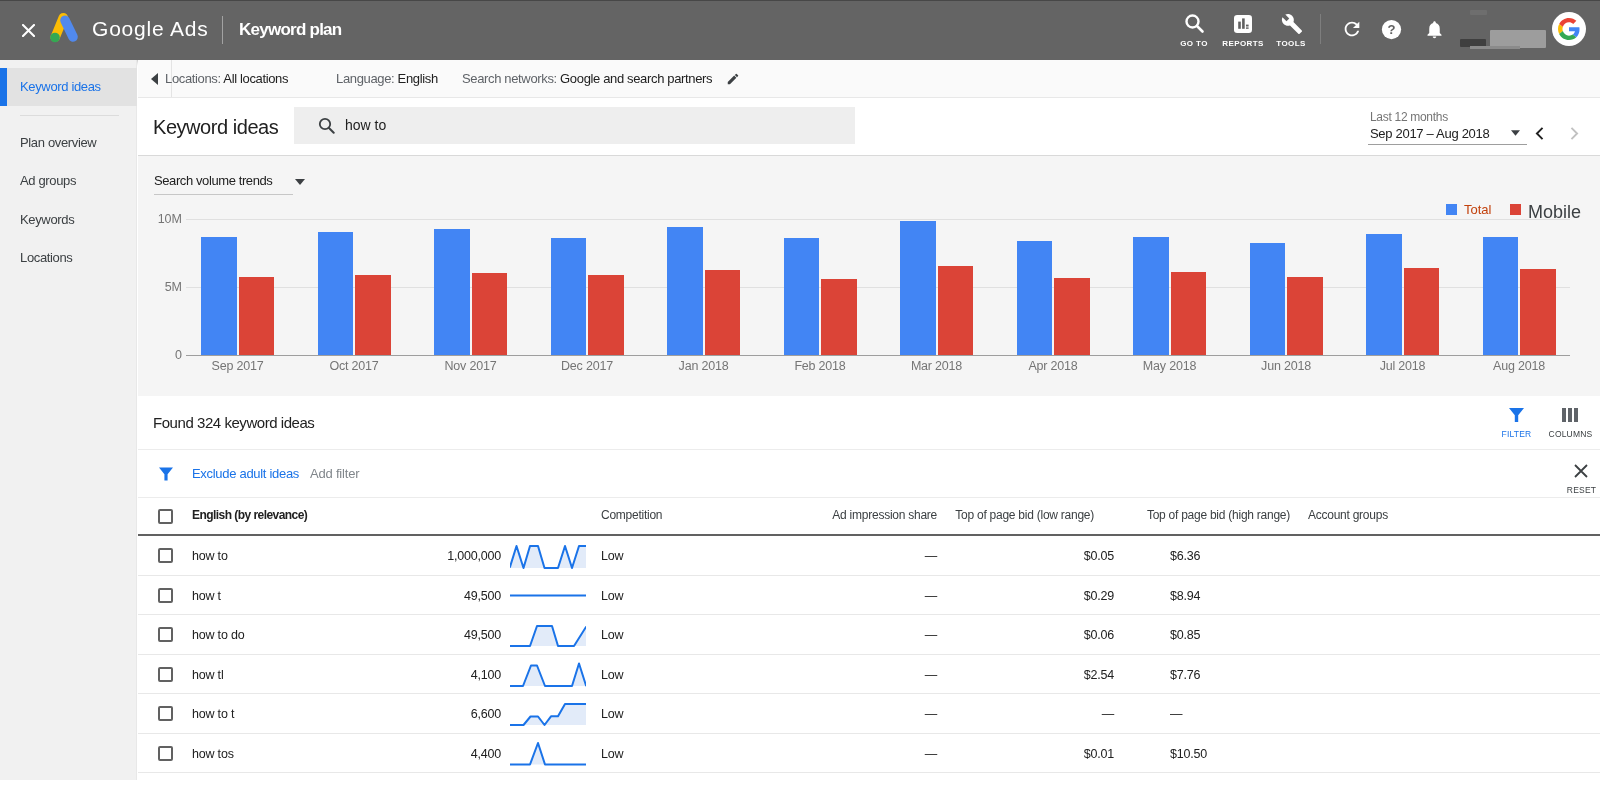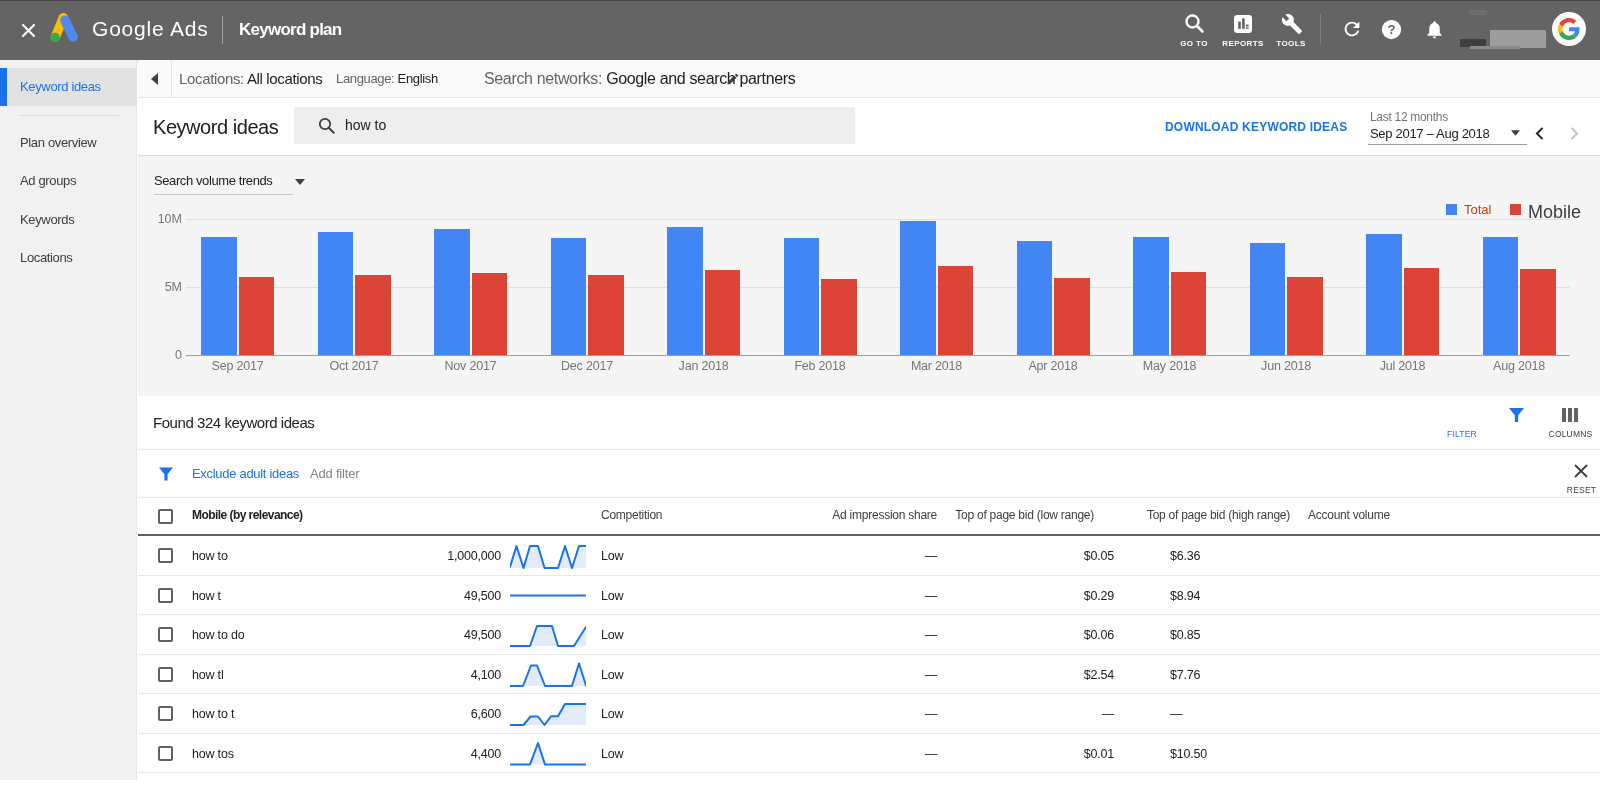--- a/index.html
+++ b/index.html
@@ -124,44 +124,43 @@
   <div class="side-item" style="top:113px">Ad groups</div>
   <div class="side-item" style="top:152px">Keywords</div>
   <div class="side-item" style="top:190px">Locations</div>
 </div>
 
 <div id="subhead">
   <svg class="abs" style="left:12px;top:13px" width="9" height="12" viewBox="0 0 9 12">
     <path d="M8 0 L1 6 L8 12 Z" fill="#3c4043"></path>
   </svg>
   <div class="abs" style="left:33px;top:0;width:1px;height:37px;background:#e4e4e4"></div>
-  <div class="abs" style="left:41px;top:0;line-height:37px;font-size:15px;letter-spacing:-0.35px">
+  <div class="abs" style="left:27px;top:0;line-height:37px;font-size:13px;letter-spacing:-0.35px">
     <span class="sh-lbl">Locations:</span> <span class="sh-val">All locations</span>
   </div>
   <div class="abs" style="left:198px;top:0;line-height:37px;font-size:13px;letter-spacing:-0.35px">
     <span class="sh-lbl">Language:</span> <span class="sh-val">English</span>
   </div>
-  <div class="abs" style="left:346px;top:0;line-height:37px;font-size:16px;letter-spacing:-0.35px">
+  <div class="abs" style="left:324px;top:0;line-height:37px;font-size:13px;letter-spacing:-0.35px">
     <span class="sh-lbl">Search networks:</span> <span class="sh-val">Google and search partners</span>
   </div>
   <svg class="abs" style="left:588px;top:12px" width="14" height="14" viewBox="0 0 24 24">
     <path fill="#3c4043" d="M3 17.25V21h3.75L17.81 9.94l-3.75-3.75L3 17.25zM20.71 7.04c.39-.39.39-1.02 0-1.41l-2.34-2.34a.9959.9959 0 0 0-1.41 0l-1.83 1.83 3.75 3.75 1.83-1.83z"></path>
   </svg>
 </div>
 
 <div id="header">
   <div class="abs" style="left:15px;top:17px;font-size:20px;letter-spacing:-0.45px;color:#212121">Keyword ideas</div>
   <div id="searchbox">
     <svg class="abs" style="left:24px;top:10px" width="17" height="17" viewBox="0 0 17 17">
       <circle cx="7" cy="7" r="5.2" fill="none" stroke="#3c4043" stroke-width="1.8"></circle>
       <line x1="11" y1="11" x2="15.7" y2="15.7" stroke="#3c4043" stroke-width="2" stroke-linecap="round"></line>
     </svg>
     <div class="abs" style="left:51px;top:0;line-height:37px;font-size:14px;color:#212121">how to</div>
   </div>
-  <div class="abs" style="left:1027px;top:0;line-height:57px;font-size:12px;font-weight:bold;color:#1a73e8;letter-spacing:.2px">DOWNLOAD KEYWORD IDEAS</div>
   <div class="abs" style="left:1232px;top:11px;font-size:12px;letter-spacing:-0.3px;color:#757575">Last 12 months</div>
   <div class="abs" style="left:1232px;top:27px;font-size:13px;letter-spacing:-0.3px;color:#212121">Sep 2017 – Aug 2018</div>
   <svg class="abs" style="left:1373px;top:31px" width="9" height="6" viewBox="0 0 10 6">
         <path d="M0 0 L10 0 L5 6 Z" fill="#3c4043"></path>
       </svg>
   <div class="abs" style="left:1230px;top:45px;width:159px;height:1px;background:#9e9e9e"></div>
   <svg class="abs" style="left:1397px;top:28px" width="9" height="13" viewBox="0 0 10 15">
         <path d="M8.5 1 L2 7.5 L8.5 14" fill="none" stroke="#212121" stroke-width="2.2"></path>
       </svg>
   <svg class="abs" style="left:1432px;top:28px" width="9" height="13" viewBox="0 0 10 15">
@@ -222,47 +221,47 @@
   <div class="bar-b" style="left:1344.5px;top:80px;width:35.5px;height:118px"></div>
   <div class="bar-r" style="left:1382.0px;top:112px;width:35.5px;height:86px"></div>
   <div class="mlabel" style="left:1323.0px;top:202px">Aug 2018</div>
 </div>
 
 <div id="found">
   <div class="abs" style="left:15px;top:0;line-height:53px;font-size:15px;letter-spacing:-0.45px;color:#212121">Found 324 keyword ideas</div>
   <svg class="abs" style="left:1371px;top:12px" width="15" height="14" viewBox="0 0 15 14">
     <path d="M0 0 H15 L9.2 7.2 V14 H5.8 V7.2 Z" fill="#1a73e8"></path>
   </svg>
-  <div class="abs" style="left:1309px;top:33px;width:55px;text-align:left;font-size:8.5px;color:#1a73e8;letter-spacing:.2px">FILTER</div>
+  <div class="abs" style="left:1351px;top:33px;width:55px;text-align:center;font-size:8.5px;color:#1a73e8;letter-spacing:.2px">FILTER</div>
   <svg class="abs" style="left:1424px;top:12px" width="16" height="14" viewBox="0 0 16 14">
     <rect x="0" y="0" width="4" height="14" fill="#5f6368"></rect>
     <rect x="6" y="0" width="4" height="14" fill="#5f6368"></rect>
     <rect x="12" y="0" width="4" height="14" fill="#5f6368"></rect>
   </svg>
   <div class="abs" style="left:1405px;top:33px;width:55px;text-align:center;font-size:8.5px;color:#3c4043;letter-spacing:.2px">COLUMNS</div>
 </div>
 <div id="filterrow">
   <svg class="abs" style="left:21px;top:16px" width="14" height="14" viewBox="0 0 15 14">
     <path d="M0 0 H15 L9.2 7.2 V14 H5.8 V7.2 Z" fill="#1a73e8"></path>
   </svg>
   <div class="abs" style="left:54px;top:0;line-height:46px;font-size:13px;letter-spacing:-0.3px;color:#1a73e8">Exclude adult ideas</div>
   <div class="abs" style="left:172px;top:0;line-height:46px;font-size:13px;letter-spacing:-0.2px;color:#80868b">Add filter</div>
   <svg class="abs" style="left:1436px;top:13px" width="14" height="14" viewBox="0 0 14 14">
     <path d="M1 1 L13 13 M13 1 L1 13" stroke="#3c4043" stroke-width="1.8"></path>
   </svg>
   <div class="abs" style="left:1416px;top:34px;width:55px;text-align:center;font-size:8.5px;color:#3c4043;letter-spacing:.2px">RESET</div>
 </div>
 <div id="thead" style="height:38px">
   <div class="cb" style="top:11px"></div>
-  <div class="th" style="left:54px;line-height:35px;font-weight:bold;letter-spacing:-0.55px;color:#212121">Mobile (by relevance)</div>
+  <div class="th" style="left:54px;line-height:35px;font-weight:bold;letter-spacing:-0.55px;color:#212121">English (by relevance)</div>
   <div class="th" style="left:463px;line-height:35px">Competition</div>
   <div class="th" style="left:649px;width:150px;text-align:right;line-height:35px">Ad impression share</div>
   <div class="th" style="left:776px;width:180px;text-align:right;line-height:35px">Top of page bid (low range)</div>
   <div class="th" style="left:962px;width:190px;text-align:right;line-height:35px">Top of page bid (high range)</div>
-  <div class="th" style="left:1170px;line-height:35px">Account volume</div>
+  <div class="th" style="left:1170px;line-height:35px">Account groups</div>
 </div>
 <div class="row" style="top:536.0px;height:39.5px">
   <div class="cb" style="top:12px"></div>
   <div class="cell" style="left:54px;line-height:40px">how to</div>
   <div class="cell num" style="line-height:40px">1,000,000</div>
   <svg class="spark" style="top:6px" width="76" height="28" viewBox="0 0 76 28">
         <polygon points="0,25 6.5,4 13.5,26 20,4 28,4 34.5,26 48,26 55,4 62,26 69,4 76,4 76,26 0,26" fill="#e2ebf9" stroke="none"></polygon>
         <polyline points="0,25 6.5,4 13.5,26 20,4 28,4 34.5,26 48,26 55,4 62,26 69,4 76,4" fill="none" stroke="#1a73e8" stroke-width="2" stroke-linejoin="round" stroke-linecap="round"></polyline>
       </svg>
   <div class="cell low" style="line-height:40px">Low</div>

